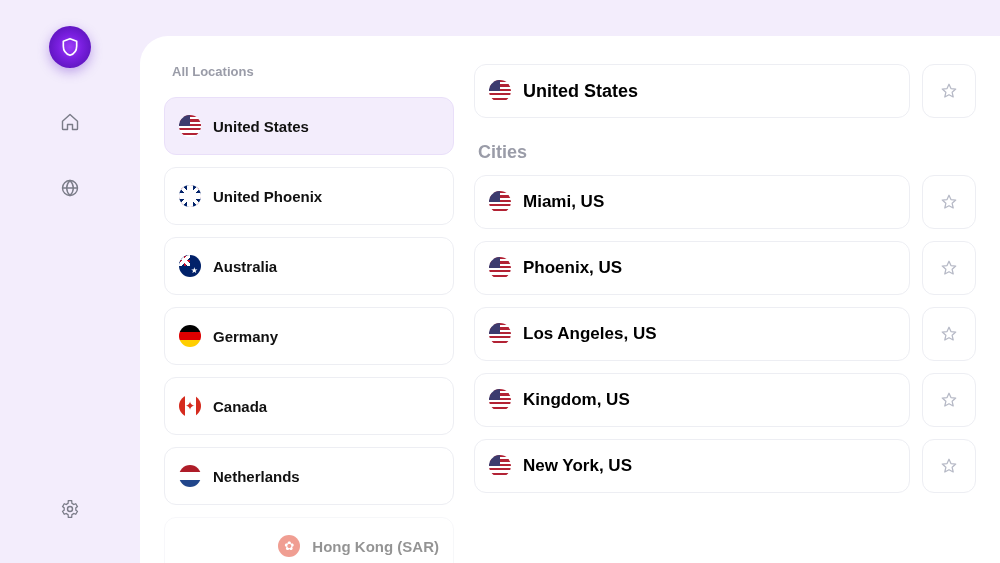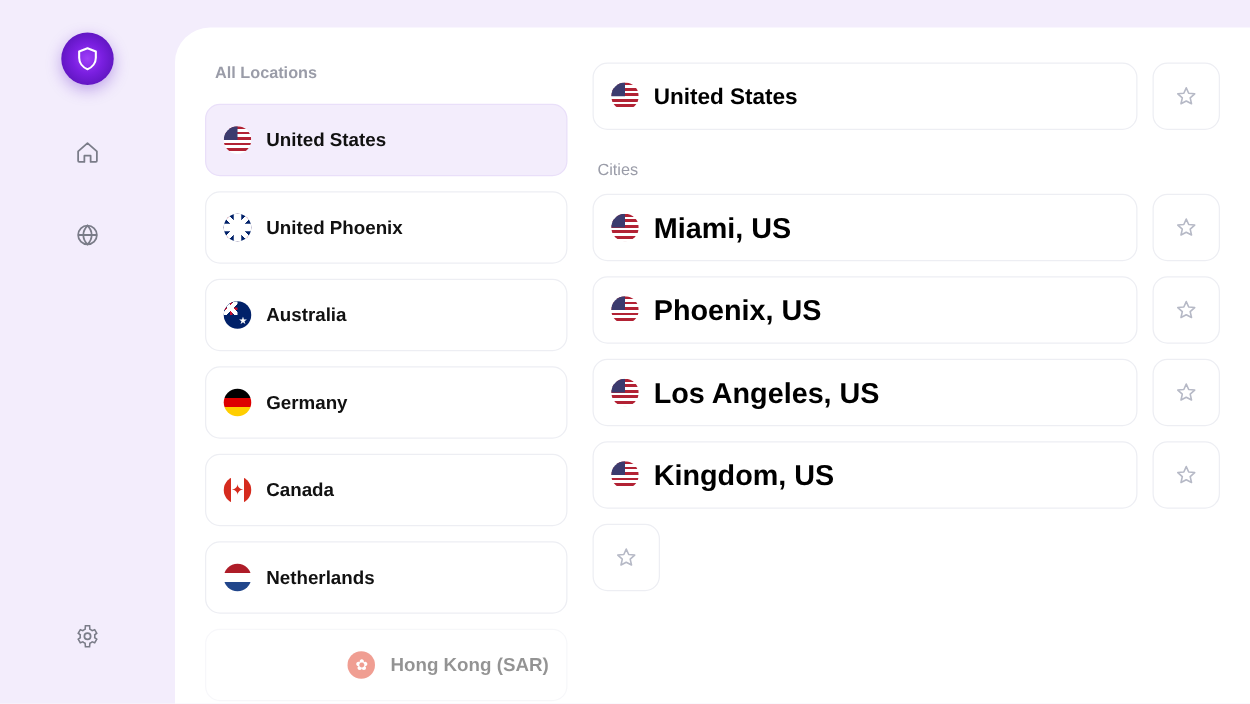--- a/index.html
+++ b/index.html
@@ -6,37 +6,37 @@
     body { width:1000px; height:563px; background:#f3edfc; overflow:hidden; }
     .app { display:flex; height:100%; }
 
     .navrail { width:140px; display:flex; flex-direction:column; align-items:center; padding-top:26px; }
     .brand { width:42px; height:42px; border-radius:50%; background:radial-gradient(circle at 50% 50%,#9f3ff8 0%,#7a1fe0 40%,#4b0fa8 100%); display:flex; align-items:center; justify-content:center; margin-bottom:42px; box-shadow:0 4px 12px rgba(92,25,200,.35); }
     .brand svg { width:20px; height:20px; }
     .nav-icon { width:24px; height:24px; margin-bottom:42px; display:flex; align-items:center; justify-content:center; color:#7a7c88; cursor:pointer; }
     .nav-icon svg { width:20px; height:20px; }
     .nav-spacer { flex:1; }
 
-    .panel { flex:1; background:#fff; border-radius:28px 0 0 0; margin-top:22px; padding:28px 24px 16px 24px; display:flex; gap:20px; overflow:hidden; }
+    .panel { flex:1; background:#fff; border-radius:28px 0 0 0; margin-top:36px; padding:28px 24px 16px 24px; display:flex; gap:20px; overflow:hidden; }
 
     .col-countries { width:290px; }
     .section-heading { font-size:13px; font-weight:700; color:#9a9ca8; margin:0 0 18px 8px; }
     .country-item { display:flex; align-items:center; gap:12px; height:58px; padding:0 14px; border-radius:12px; border:1px solid #edeef3; margin-bottom:12px; cursor:pointer; }
     .country-item.selected { background:#f3edfc; border-color:#e9dff9; }
     .country-item.faded { opacity:.45;justify-content:flex-end; }
     .country-label { font-size:15px; font-weight:800; color:#111; }
 
     .col-cities { flex:1; display:flex; flex-direction:column; }
     .header-row, .city-row { display:flex; gap:12px; margin-bottom:12px; }
     .header-card, .city-card { flex:1; display:flex; align-items:center; gap:12px; height:54px; padding:0 14px; border-radius:12px; border:1px solid #edeef3; background:#fff; cursor:default; }
     .header-card .label { font-size:18px; font-weight:800; }
-    .city-card .label { font-size:23px; font-weight:800; }
+    .city-card .label { font-size:17px; font-weight:800; }
     .fav-btn { width:54px; height:54px; border-radius:12px; border:1px solid #edeef3; background:#fff; display:flex; align-items:center; justify-content:center; cursor:pointer; color:#b6b9c6; }
     .fav-btn svg { width:18px; height:18px; }
-    .cities-heading { font-size:13px; font-weight:400; color:#9a9ca8; margin:12px 0 12px 4px; }
+    .cities-heading { font-size:18px; font-weight:700; color:#9a9ca8; margin:12px 0 12px 4px; }
 
     .flag { width:22px; height:22px; border-radius:50%; display:inline-block; flex:0 0 22px; position:relative; overflow:hidden; }
     .flag-us { background:#fff; }
     .flag-us::before { content:""; position:absolute; inset:0; background:repeating-linear-gradient(#b22234 0 2.2px,#fff 2.2px 4.4px); }
     .flag-us::after { content:""; position:absolute; top:0; left:0; width:11px; height:11px; background:#3c3b6e; }
     .flag-uk { background:#012169; }
     .flag-uk::before { content:""; position:absolute; inset:0; background:
         linear-gradient(45deg,transparent 44%,#fff 44% 56%,transparent 56%),
         linear-gradient(-45deg,transparent 44%,#fff 44% 56%,transparent 56%),
         linear-gradient(45deg,transparent 47%,#c8102e 47% 53%,transparent 53%),
@@ -179,20 +179,24 @@
               <span class="flag flag-us"></span>
               <span class="label">Kingdom, US</span>
             </div>
             <button class="fav-btn">
               <svg viewBox="0 0 24 24">
                 <path d="m12 3 2.6 5.8 6.4.6-4.8 4.3 1.4 6.3L12 17l-5.6 3 1.4-6.3L3 9.4l6.4-.6L12 3Z" fill="none" stroke="currentColor" stroke-width="1.7" stroke-linejoin="round"></path>
               </svg>
             </button>
           </div>
           <div class="city-row">
+            <div class="city-card">
+              <span class="flag flag-us"></span>
+              <span class="label">New York, US</span>
+            </div>
             <button class="fav-btn">
               <svg viewBox="0 0 24 24">
                 <path d="m12 3 2.6 5.8 6.4.6-4.8 4.3 1.4 6.3L12 17l-5.6 3 1.4-6.3L3 9.4l6.4-.6L12 3Z" fill="none" stroke="currentColor" stroke-width="1.7" stroke-linejoin="round"></path>
               </svg>
             </button>
           </div>
         </div>
     </div>
 
   </div>

